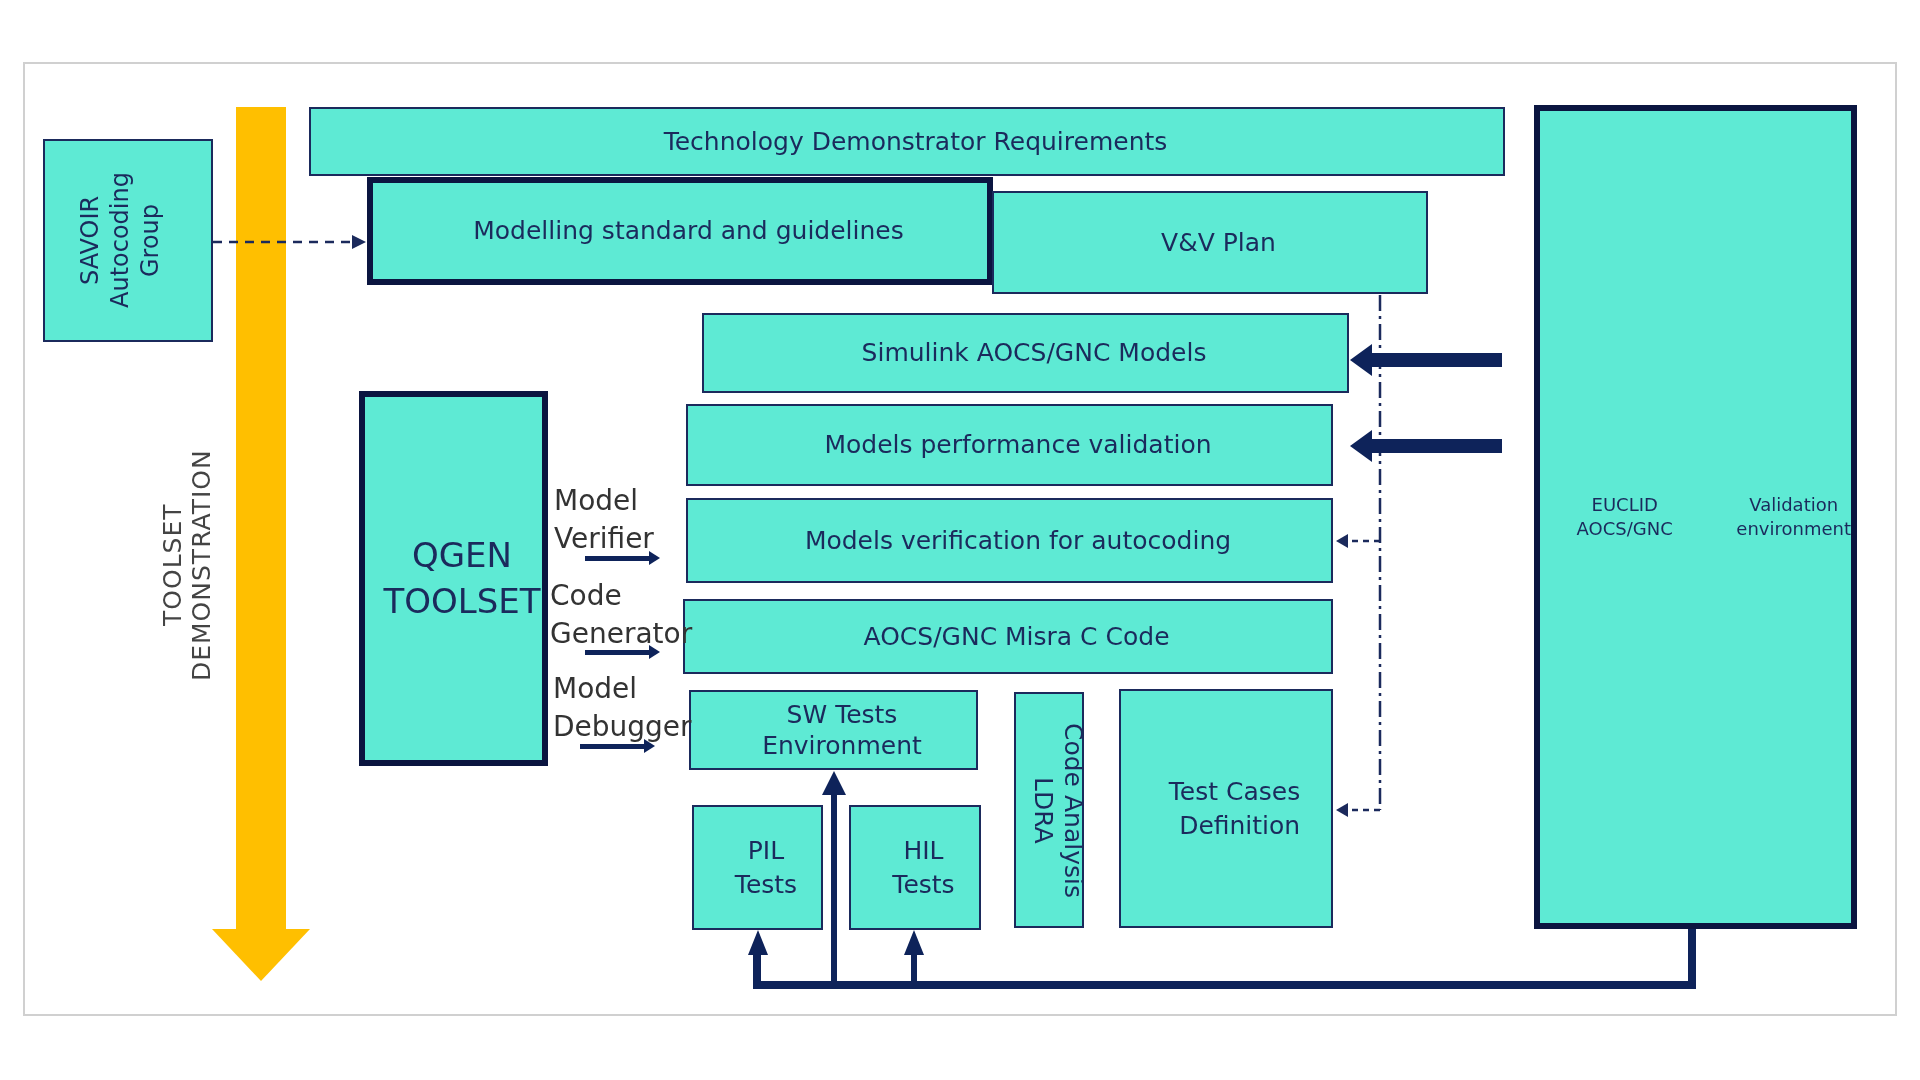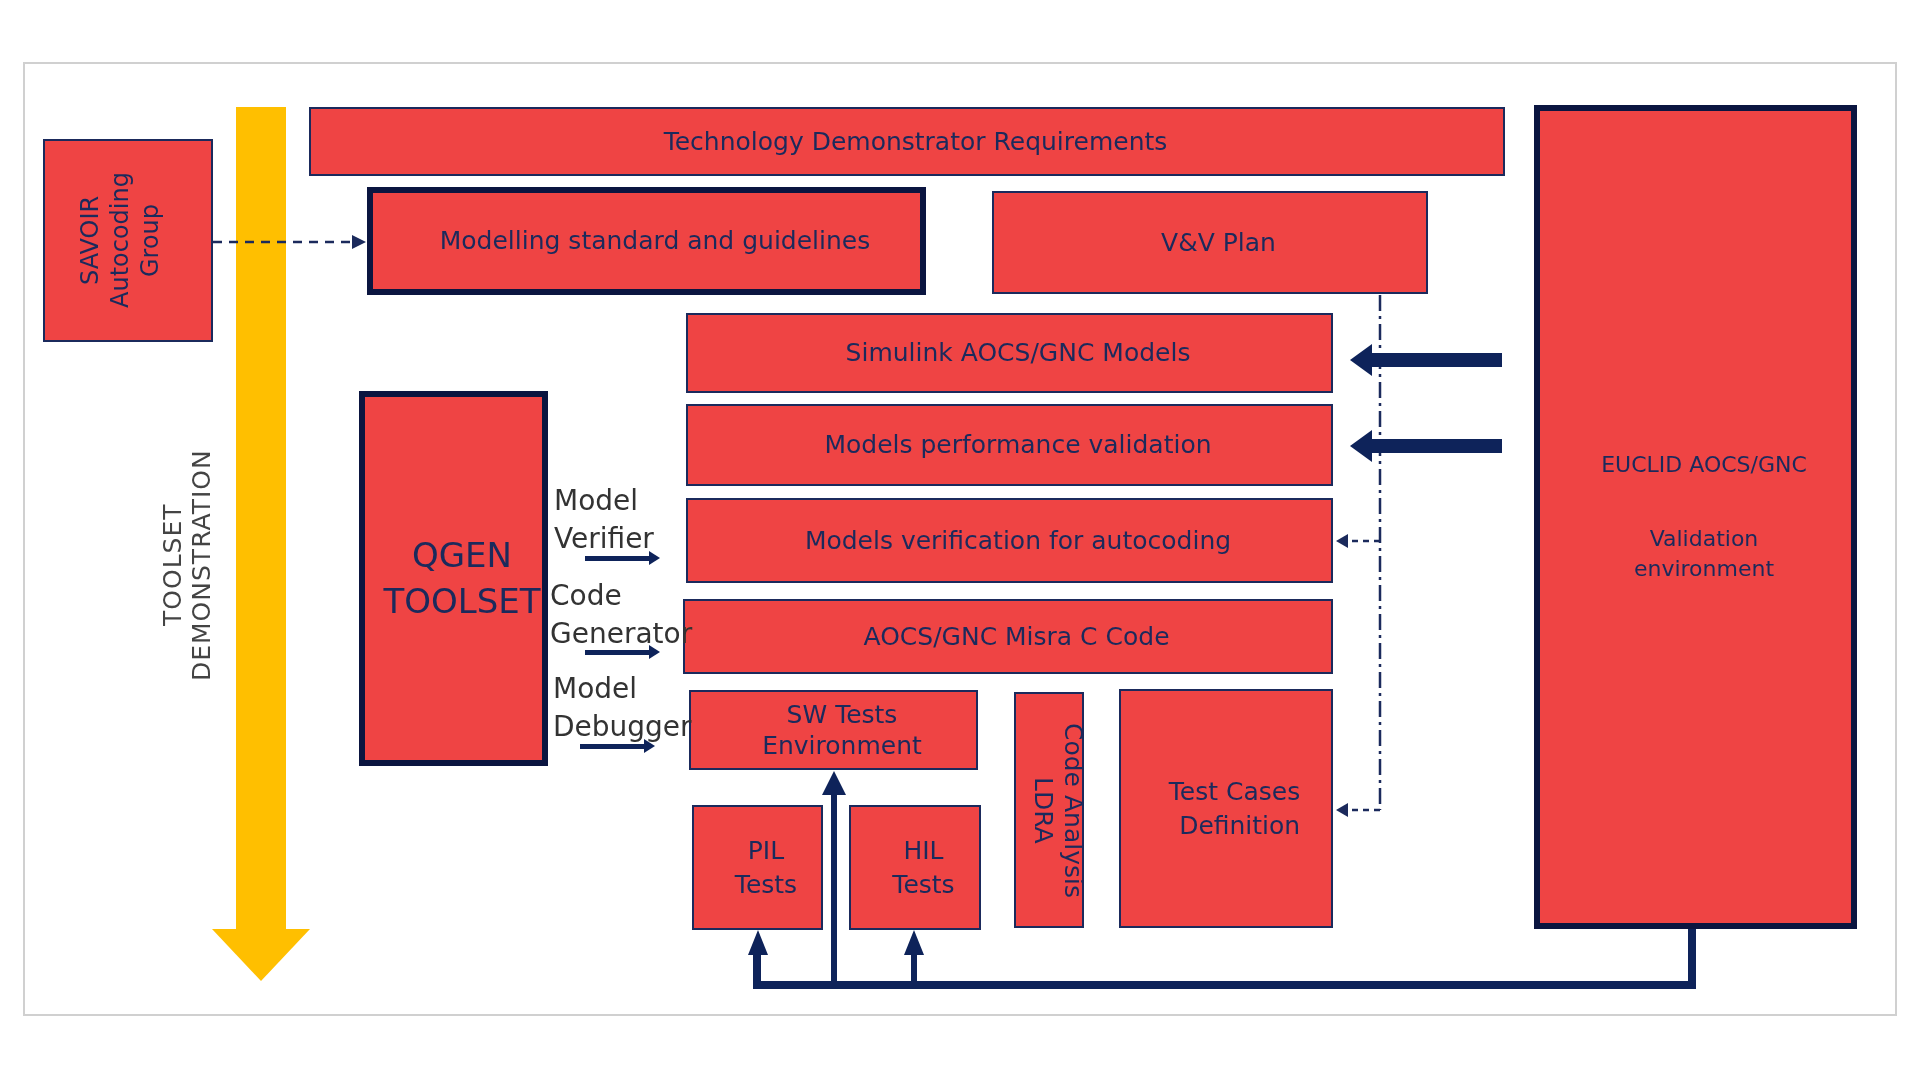--- a/index.html
+++ b/index.html
@@ -1,24 +1,24 @@
 <!DOCTYPE html>
 <html><head>
 <meta charset="utf-8">
 <style>
   html,body{margin:0;padding:0;background:#ffffff;}
   body{width:1920px;height:1080px;position:relative;overflow:hidden;font-family:"DejaVu Sans",sans-serif;}
   .frame{position:absolute;left:23px;top:62px;width:1874px;height:954px;border:2px solid #d0d0d0;box-sizing:border-box;}
-  .box{position:absolute;box-sizing:border-box;border:2px solid #1b2a5c;background:#ef4444;color:#1b2a5c;display:flex;align-items:center;justify-content:center;text-align:center;font-size:25px;line-height:1.35;padding-left:17px;}
+  .box{position:absolute;box-sizing:border-box;border:2px solid #1b2a5c;background:#5eead4;color:#1b2a5c;display:flex;align-items:center;justify-content:center;text-align:center;font-size:25px;line-height:1.35;padding-left:17px;}
   .thick{border:6px solid #0b1540;}
   .vert{writing-mode:vertical-rl;}
   .vert-ccw{writing-mode:vertical-rl;transform:rotate(180deg);}
   .lbl{position:absolute;color:#333;font-size:28px;line-height:1.35;white-space:pre-line;}
   svg.overlay{position:absolute;left:0;top:0;width:1920px;height:1080px;pointer-events:none;}
-  .euclid-text{display:flex;flex-direction:column;gap:44px;font-size:22px;}
+  .euclid-text{display:flex;gap:44px;font-size:18px;}
   .ylabel{position:absolute;left:158px;top:385px;height:360px;color:#444;font-size:25px;letter-spacing:1px;writing-mode:vertical-rl;transform:rotate(180deg);text-align:center;}
 </style>
 </head>
 <body>
 
 <div class="frame"></div>
 
 <svg class="overlay" viewBox="0 0 1920 1080">
 
   <rect x="236" y="107" width="50" height="822" fill="#ffbf00"></rect>
@@ -54,25 +54,25 @@
 </svg>
 
 <div class="ylabel">TOOLSET DEMONSTRATION</div>
 
 <div class="box vert-ccw" style="left:43px;top:139px;width:170px;height:203px;white-space:pre-line;font-size:24px;line-height:1.25;">SAVOIR
 Autocoding
 Group</div>
 
 <div class="box" style="left:309px;top:107px;width:1196px;height:69px;">Technology Demonstrator Requirements</div>
 
-<div class="box thick" style="left:367px;top:187px;width:559px;height:108px;">Modelling standard and guidelines</div>
+<div class="box thick" style="left:367px;top:177px;width:626px;height:108px;">Modelling standard and guidelines</div>
 
 <div class="box" style="left:992px;top:191px;width:436px;height:103px;">V&amp;V Plan</div>
 
-<div class="box" style="left:686px;top:313px;width:647px;height:80px;">Simulink AOCS/GNC Models</div>
+<div class="box" style="left:702px;top:313px;width:647px;height:80px;">Simulink AOCS/GNC Models</div>
 
 <div class="box" style="left:686px;top:404px;width:647px;height:82px;">Models performance validation</div>
 
 <div class="box" style="left:686px;top:498px;width:647px;height:85px;">Models verification for autocoding</div>
 
 <div class="box" style="left:683px;top:599px;width:650px;height:75px;">AOCS/GNC Misra C Code</div>
 
 <div class="box" style="left:689px;top:690px;width:289px;height:80px;white-space:pre-line;line-height:1.25;">SW Tests
 Environment</div>
 

